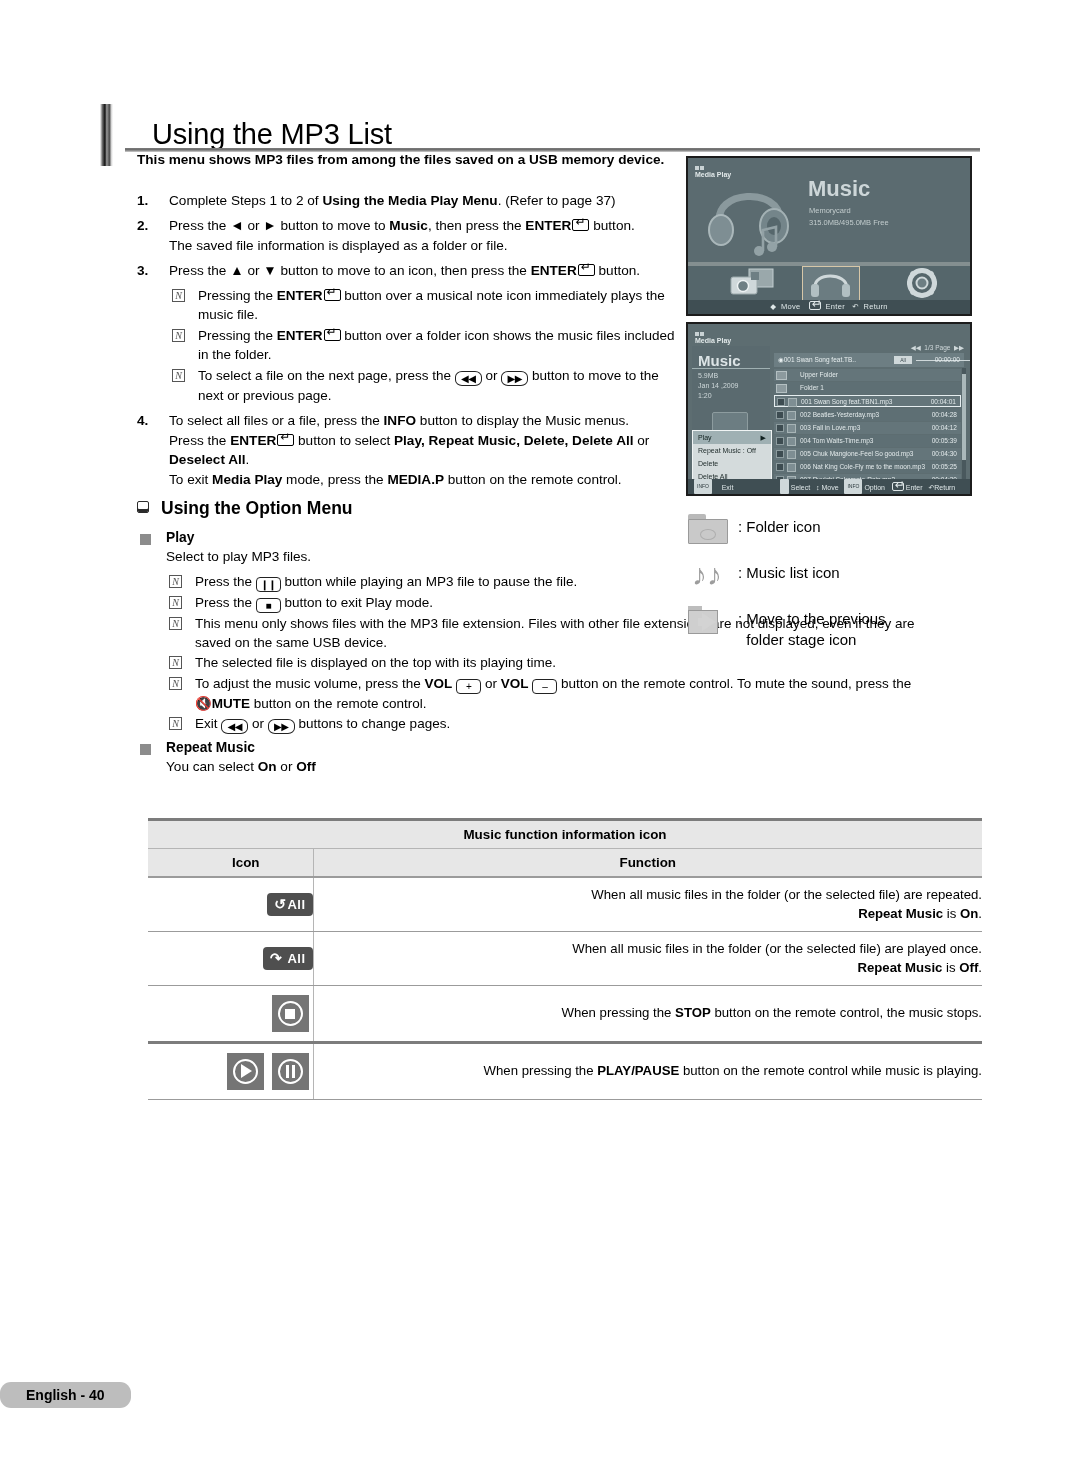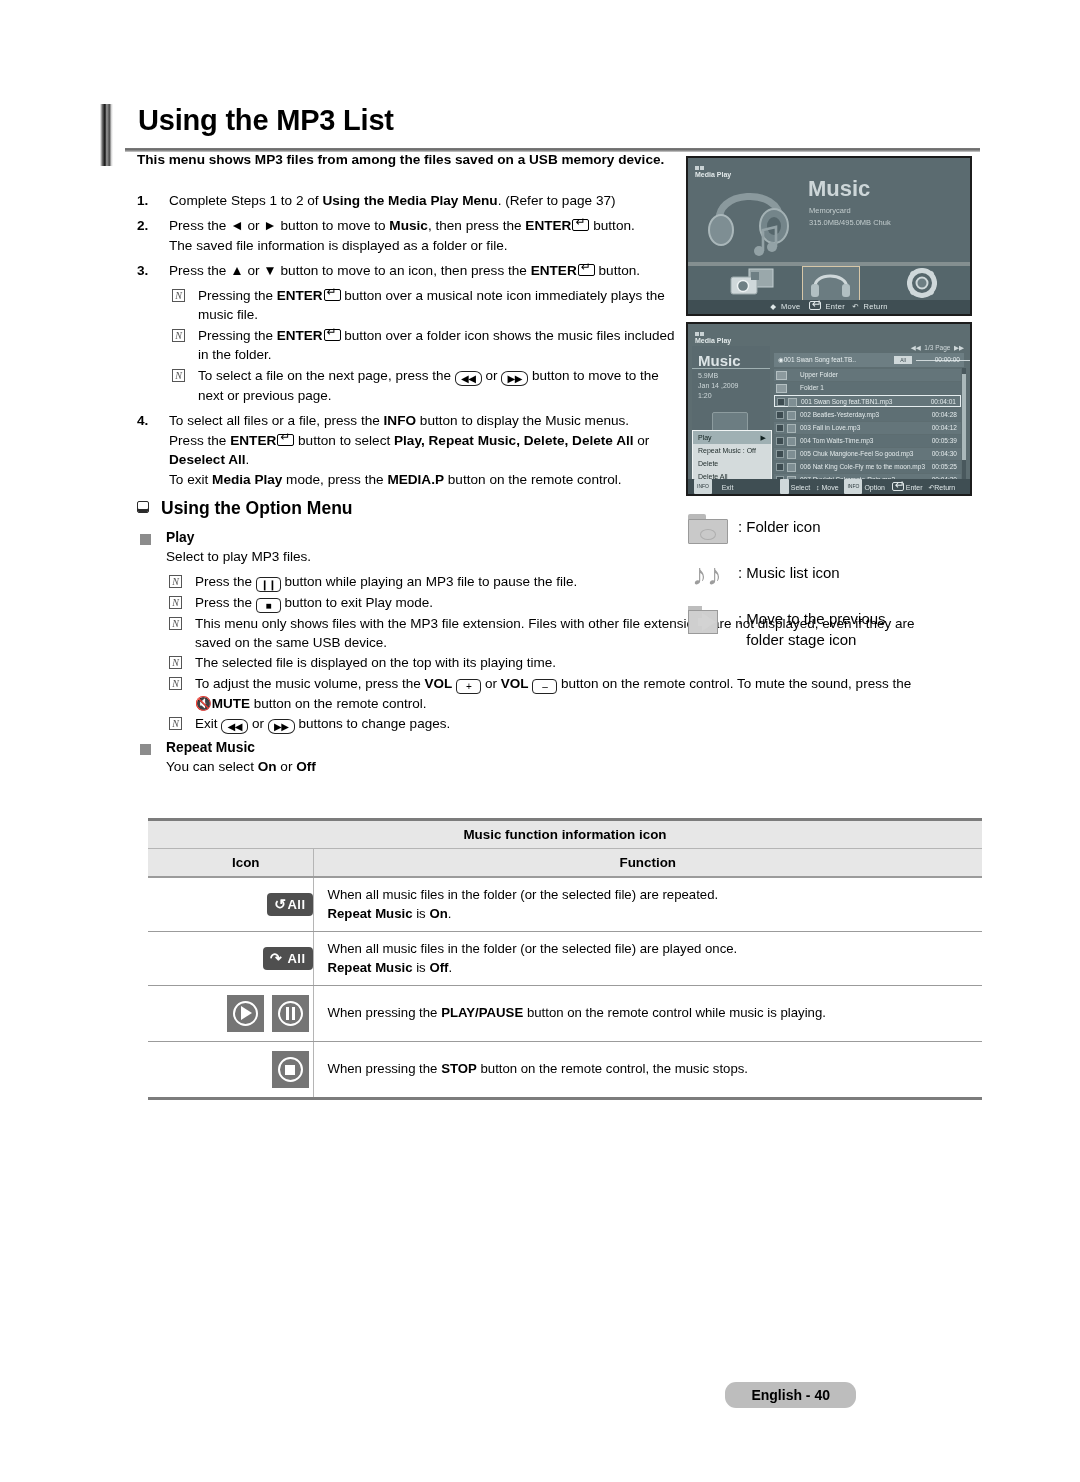--- a/index.html
+++ b/index.html
@@ -13,22 +13,22 @@
     overflow:hidden;
   }
 
   
   #title-block { position:absolute; left:100px; top:100px; width:880px; }
   .title-bar-left {
     position:absolute; left:0px; top:4px; width:13px; height:62px;
     background:linear-gradient(to right,#ffffff 0%,#6e6e6e 18%,#111 38%,#9a9a9a 52%,#4a4a4a 72%,#d8d8d8 88%,#ffffff 100%);
   }
   #page-title {
-    margin:0; padding:0 0 0 38px;
-    font-size:29px; font-weight:bold; letter-spacing:-0.2px;
+    margin:14px; padding:0 0 0 38px;
+    font-size:29px; font-weight:normal; letter-spacing:-0.2px;
     line-height:40px;
   }
   .title-rule {
     position:absolute; left:25px; top:48px; width:855px; height:4px;
     background:linear-gradient(to bottom,#ararara 0,#8a8a8a 0,#6d6d6d 50%,#c9c9c9 100%);
     background:linear-gradient(to bottom,#7a7a7a 0%,#6d6d6d 45%,#d0d0d0 100%);
   }
 
   
   #left-col { position:absolute; left:137px; top:150px; width:548px; }
@@ -182,21 +182,21 @@
   .prevfolder-ico .tab { position:absolute; left:0; top:0px; width:14px; height:5px; background:#bdbdbd; }
   .prevfolder-ico .arrow {
     position:absolute; left:14px; top:7px; width:0; height:0;
     border-top:9px solid transparent; border-bottom:9px solid transparent; border-left:14px solid #d3d3d3;
   }
   .prevfolder-ico .arrow2 { position:absolute; left:10px; top:12px; width:10px; height:8px; background:#d3d3d3; }
 
   
   #tbl { position:absolute; left:148px; top:818px; width:834px; }
   table { border-collapse:collapse; width:100%; }
-  table td, table th { border:0; }
+  table td, table th { border:0;text-align:right; }
   .trow-top { height:3px; background:#7c7c7c; }
   th.hdr {
     background:#e7e7e7; font-size:13.4px; font-weight:bold; text-align:center;
     padding:6px 0; border-bottom:1.4px solid #b5b5b5;
   }
   th.sub {
     background:#e7e7e7; font-size:13.4px; font-weight:bold; text-align:center;
     padding:6px 0; border-bottom:2px solid #9b9b9b;
   }
   th.sub.icol { border-right:1.4px solid #b5b5b5;padding-left:31px; }
@@ -217,21 +217,21 @@
   .sq-ico .circ {
     position:absolute; left:6px; top:6px; width:25px; height:25px; border:2.2px solid #fff; border-radius:50%;
   }
   .sq-ico .play { position:absolute; left:14px; top:11px; width:0; height:0; border-top:7px solid transparent; border-bottom:7px solid transparent; border-left:11px solid #fff;}
   .sq-ico .pz1 { position:absolute; left:14px; top:12px; width:3.5px; height:13px; background:#fff; }
   .sq-ico .pz2 { position:absolute; left:20px; top:12px; width:3.5px; height:13px; background:#fff; }
   .sq-ico .stp { position:absolute; left:13.5px; top:13.5px; width:10px; height:10px; background:#fff; }
 
   
   #footer {
-    position:absolute; left:0; top:1382px; width:856px; text-align:right;text-decoration:underline;
+    position:absolute; left:0; top:1382px; width:944px; text-align:left;text-decoration:underline;
   }
   #footer .pill {
     display:inline-block; background:#bdbdbd; color:#000; font-size:14px; font-weight:bold;
     padding:5px 26px; border-radius:11px;
   }
 </style>
 </head>
 <body>
 
 <div id="title-block">
@@ -335,21 +335,21 @@
       <path d="M18 56 C10 22, 78 18, 78 52" stroke="#8a999d" stroke-width="7" fill="none"></path>
       <ellipse cx="19" cy="62" rx="12" ry="15" fill="#7e8e93" stroke="#aab7ba" stroke-width="2"></ellipse>
       <ellipse cx="72" cy="58" rx="14" ry="17" fill="#74858a" stroke="#a3b1b4" stroke-width="2"></ellipse>
       <ellipse cx="72" cy="58" rx="7" ry="9" fill="#56676c"></ellipse>
       <circle cx="57" cy="83" r="5" fill="#93a2a6"></circle>
         <circle cx="70" cy="79" r="5" fill="#93a2a6"></circle>
       <path d="M61 83 L61 62 L74 59 L74 79" stroke="#93a2a6" stroke-width="2.6" fill="none"></path>
     </svg>
     <div class="word">Music</div>
     <div class="sub1">Memorycard</div>
-    <div class="sub2">315.0MB/495.0MB Chuk</div>
+    <div class="sub2">315.0MB/495.0MB Free</div>
   </div>
   <div class="divline"></div>
   <div class="tray">
     <div class="selbox"></div>
     <div class="tvtile" style="left:38px;">
       <svg width="46" height="30">
         <rect x="20" y="1" width="24" height="18" fill="#9aa8ab" stroke="#c2cdd0"></rect>
         <rect x="2" y="9" width="26" height="17" rx="2" fill="#cfd8da" stroke="#9aa8ab"></rect>
         <circle cx="14" cy="18" r="5.5" fill="#6e7f84" stroke="#eef3f4" stroke-width="1.4"></circle>
         <rect x="22" y="4" width="8" height="8" fill="#6e7f84"></rect>
@@ -535,36 +535,36 @@
     <tr class="body">
       <td class="icell">
         <span class="rep-ico"><span class="loop">↷</span>&nbsp;<span>All</span></span>
       </td>
       <td class="fcell">
         <span>When all music files in the folder (or the selected file) are played once.</span><br>
         <b>Repeat Music</b><span> is </span><b>Off</b><span>.</span>
       </td>
     </tr>
 
+    <tr class="body last">
+      <td class="icell">
+        <span class="sq-ico"><span class="circ"></span><span class="stp"></span></span>
+      </td>
+      <td class="fcell">
+        <span>When pressing the </span><b>STOP</b><span> button on the remote control, the music stops.</span>
+      </td>
+    </tr>
+
     <tr class="body">
       <td class="icell">
         <span class="sq-ico"><span class="circ"></span><span class="play"></span></span><span class="sq-ico"><span class="circ"></span><span class="pz1"></span><span class="pz2"></span></span>
       </td>
       <td class="fcell">
         <span>When pressing the </span><b>PLAY/PAUSE</b><span> button on the remote control while music is playing.</span>
       </td>
     </tr>
-
-    <tr class="body last">
-      <td class="icell">
-        <span class="sq-ico"><span class="circ"></span><span class="stp"></span></span>
-      </td>
-      <td class="fcell">
-        <span>When pressing the </span><b>STOP</b><span> button on the remote control, the music stops.</span>
-      </td>
-    </tr>
   </tbody>
     </table>
 </div>
 
 <div id="footer">
   <span class="pill">English - 40</span>
 </div>
 
 </body></html>

